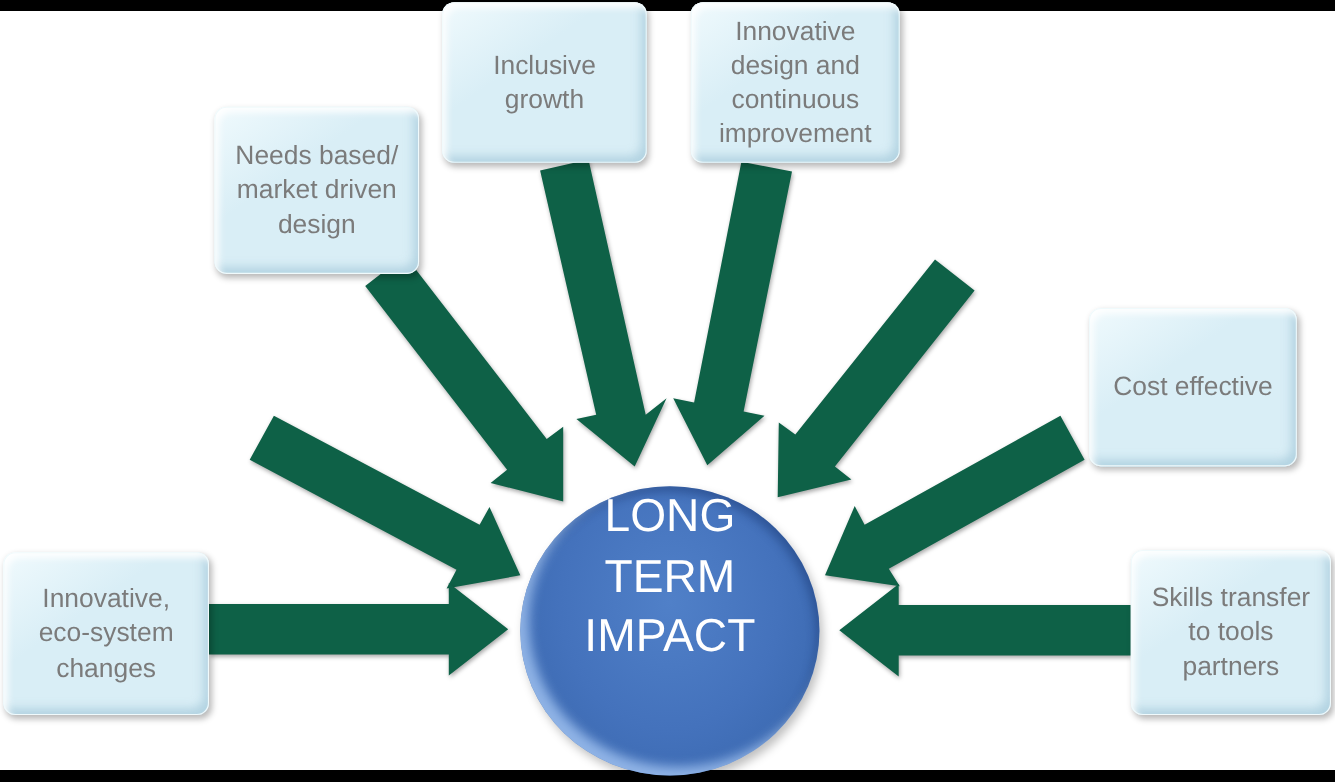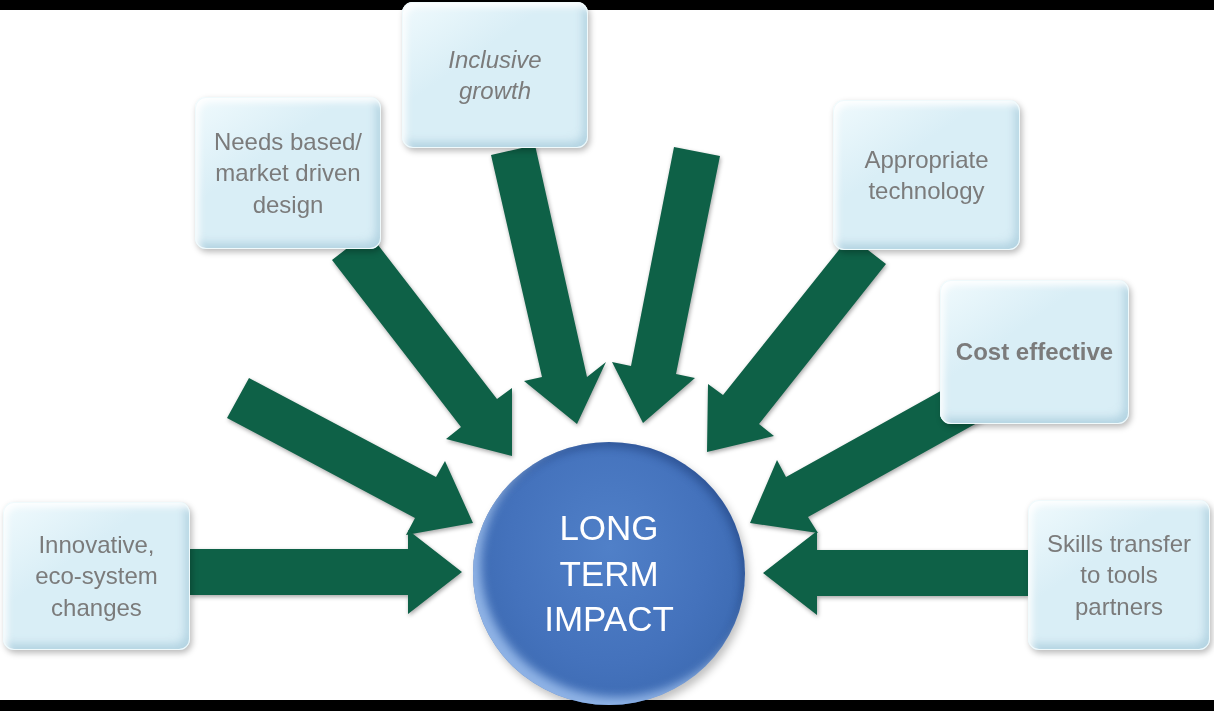--- a/index.html
+++ b/index.html
@@ -32,44 +32,44 @@
       inset 4px 5px 7px rgba(255,255,255,0.95),
       inset -5px -6px 9px rgba(148,190,210,0.55),
       2px 3px 6px rgba(0,0,0,0.28);
     display:flex;align-items:center;justify-content:center;
     text-align:center;
     color:var(--box-text,#7b7b7b);
     font-size:24px;line-height:1.3;
     white-space:pre-line;
   }
   .n-needs{left:195px;top:97px;width:186px;height:152px;}
-  .n-inclusive{left:402px;top:2px;width:186px;height:146px;font-style:italic;}
+  .n-inclusive{left:402px;top:2px;width:186px;height:146px;}
   .n-innovative{left:628px;top:2px;width:190px;height:146px;}
   .n-apptech{left:833px;top:100px;width:187px;height:150px;}
   .n-appcustom{left:47px;top:279px;width:191px;height:151px;}
-  .n-cost{left:940px;top:280px;width:189px;height:144px;font-weight:bold;}
+  .n-cost{left:990px;top:280px;width:189px;height:144px;}
   .n-permanent{left:3px;top:502px;width:187px;height:148px;}
   .n-skills{left:1028px;top:500px;width:182px;height:150px;}
 
   
   .circle{
     position:absolute;z-index:3;
     left:473px;top:442px;width:272px;height:263px;
     border-radius:50%;
     background:radial-gradient(ellipse at 50% 40%,
       #5080c8 0%, var(--circle-fill,#4472bc) 52%,
       #3e6cb4 72%, #35619f 88%, var(--circle-rim,#2e5795) 100%);
     box-shadow:
       inset 8px -8px 10px rgba(158,192,238,0.85),
       inset -3px 5px 9px rgba(18,45,100,0.40),
       3px 5px 9px rgba(0,0,0,0.25);
-    display:flex;align-items:center;justify-content:center;
+    display:flex;justify-content:center;
     text-align:center;
     color:var(--circle-text,#ffffff);
-    font-size:35px;line-height:1.3;
+    font-size:42px;line-height:1.3;
     white-space:pre-line;
   }
 </style>
 </head>
 <body>
 
 <div class="stage">
 
   <div class="bar top"></div>
   <div class="bar bottom"></div>
@@ -87,23 +87,25 @@
 
   <div class="node n-needs">
     <span>Needs based/
 market driven
 design</span>
   </div>
   <div class="node n-inclusive">
     <span>Inclusive
 growth</span>
   </div>
-  <div class="node n-apptech">
-    <span>Appropriate
-technology</span>
+  <div class="node n-innovative">
+    <span>Innovative
+design and
+continuous
+improvement</span>
   </div>
   <div class="node n-cost">
     <span>Cost effective</span>
   </div>
   <div class="node n-permanent">
     <span>Innovative,
 eco-system
 changes</span>
   </div>
   <div class="node n-skills">

